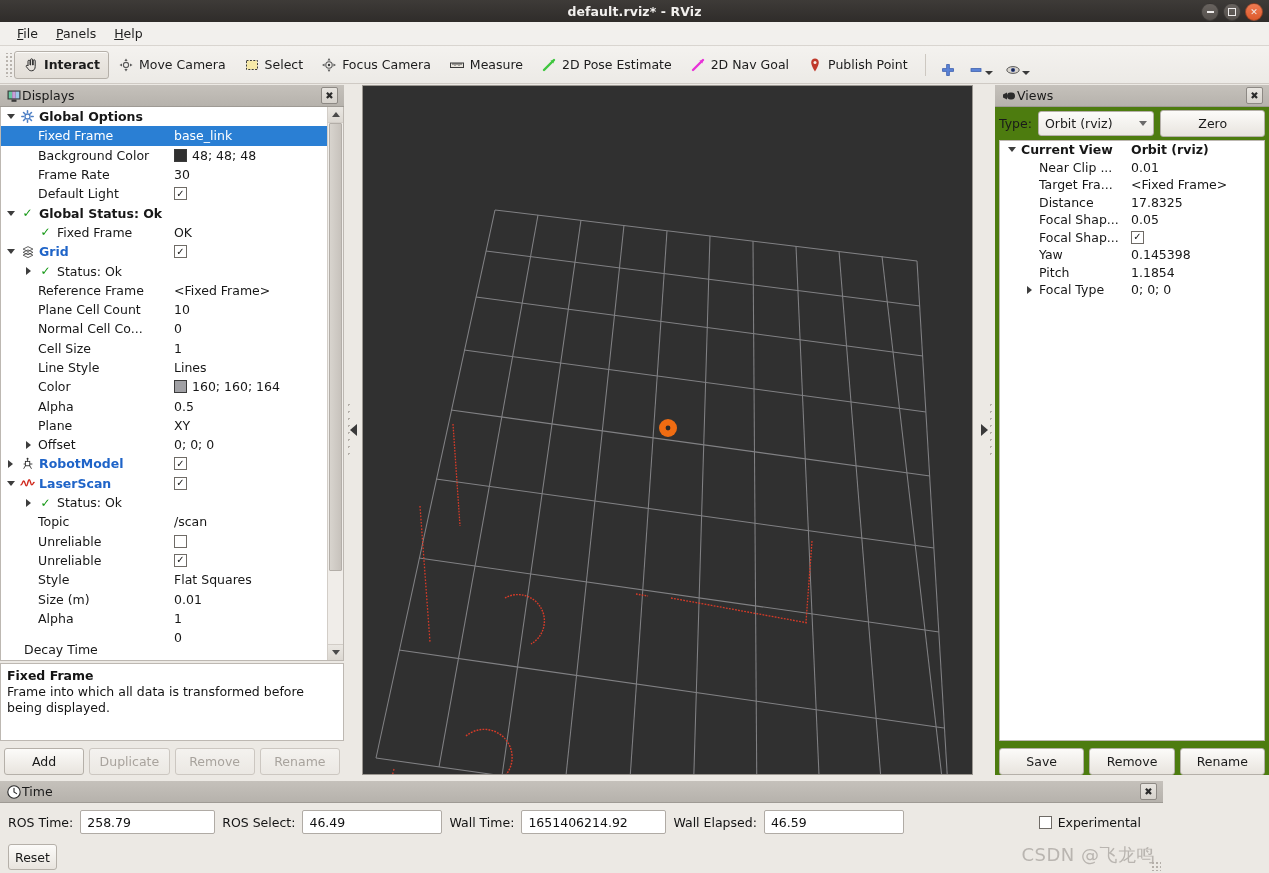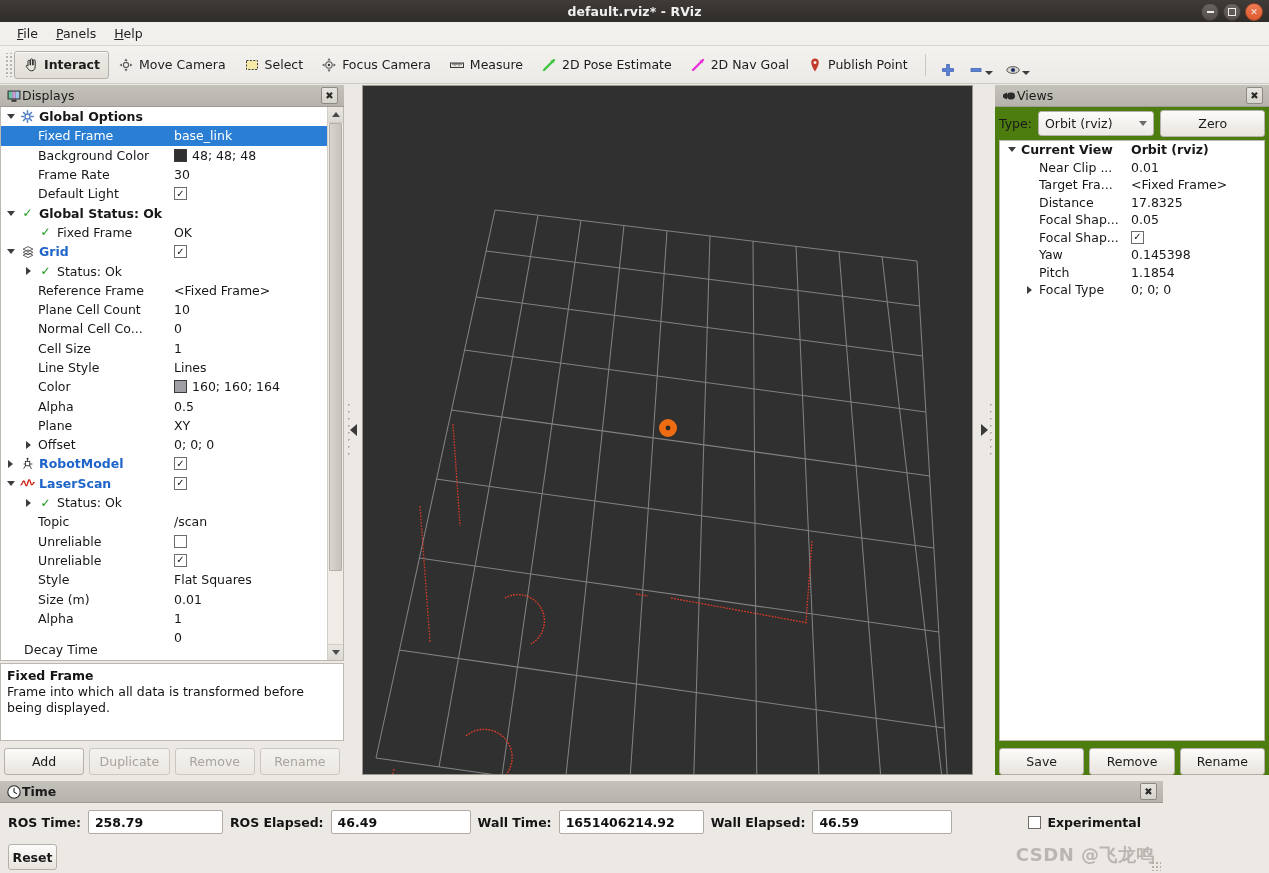--- a/index.html
+++ b/index.html
@@ -162,21 +162,21 @@
   .zero-btn{width:74px;height:25px;}
   .views-tree{
     flex:1;margin:3px 4px 0 4px;background:#fff;border:1px solid #bdb8b2;overflow:hidden;position:relative;
   }
   .vtree .trow{height:17.5px;}
   .vtree .tname{width:130px;}
   .vbtns{height:34px;display:flex;align-items:center;gap:5px;padding:6px 4px 0 4px;box-sizing:border-box;}
 
   
   .timepanel{
-    position:absolute;left:0;top:781px;width:1163px;height:92px;background:#ece9e4;font-weight:bold;
+    position:absolute;left:0;top:781px;width:1163px;height:92px;background:#ece9e4;
   }
   .timerow{display:flex;align-items:center;gap:7px;padding:6px 8px 0 8px;box-sizing:border-box;height:32px;}
   .tlabel{font-size:12.5px;color:#141414;white-space:nowrap;}
   .tfield{
     height:24px;border:1px solid #b0aba5;background:#ffffff;border-radius:2px;
     display:flex;align-items:center;padding:0 6px;box-sizing:border-box;font-size:12.5px;color:#101010;
   }
   .tf-ros{width:135px;} .tf-rose{width:140px;} .tf-wall{width:145px;} .tf-walle{width:140px;}
   .exp-wrap{margin-left:auto;display:flex;align-items:center;gap:6px;padding-right:14px;}
   .reset-btn{width:47px;height:24px;margin:9px 0 0 8px;}
@@ -854,21 +854,21 @@
             <path d="M8 4.2V8l2.6 1.6" stroke="#2b2b2b" stroke-width="1.1" fill="none" stroke-linecap="round"></path>
           </svg>
       </span>
       <span class="pt-label">Time</span>
       <span class="pclose">✖</span>
     </div>
 
     <div class="timerow">
       <span class="tlabel">ROS Time:</span>
       <div class="tfield tf-ros">258.79</div>
-      <span class="tlabel">ROS Elapsed:</span>
+      <span class="tlabel">ROS Select:</span>
       <div class="tfield tf-rose">46.49</div>
       <span class="tlabel">Wall Time:</span>
       <div class="tfield tf-wall">1651406214.92</div>
       <span class="tlabel">Wall Elapsed:</span>
       <div class="tfield tf-walle">46.59</div>
       <div class="exp-wrap">
         <span class="cbox"></span>
         <span class="tlabel">Experimental</span>
       </div>
     </div>

